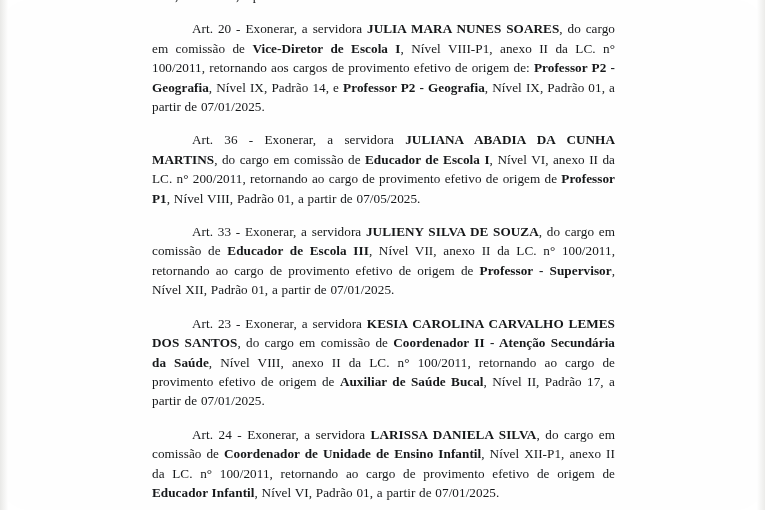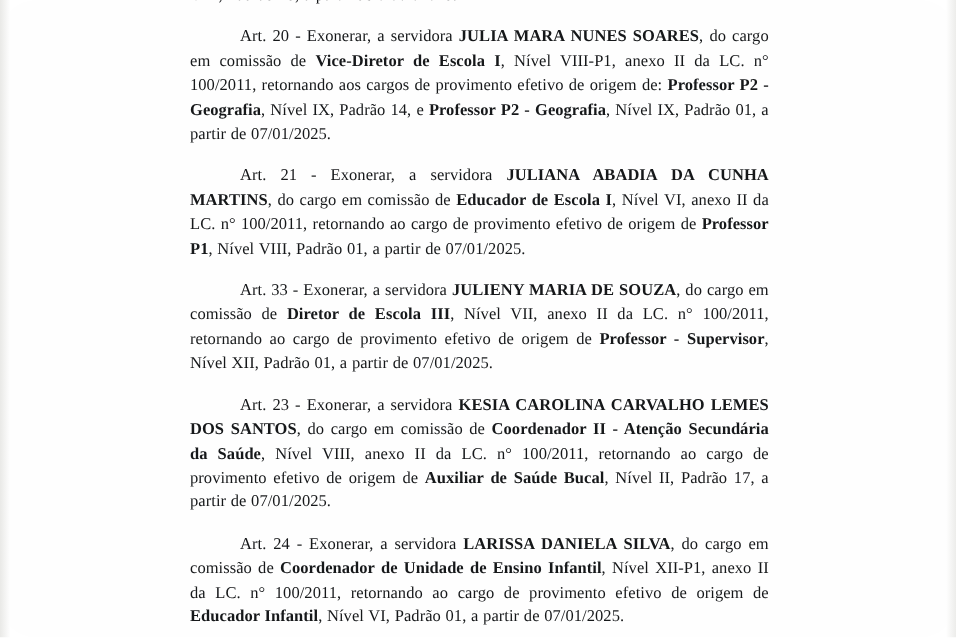--- a/index.html
+++ b/index.html
@@ -59,18 +59,18 @@
 </style>
 </head>
 <body>
 
 <div id="page">
   <div class="edge-left"></div>
   <div class="edge-right"></div>
   <div class="doc-body" id="doc-body">
       <p class="article clipped-top"><span>VIII, Padrão 15, a partir de 07/01/2025.</span></p>
       <p class="article"><span class="indent"></span><span>Art. 20 - Exonerar, a servidora </span><b>JULIA MARA NUNES SOARES</b><span>, do cargo em comissão de </span><b>Vice-Diretor de Escola I</b><span>, Nível VIII-P1, anexo II da LC. n° 100/2011, retornando aos cargos de provimento efetivo de origem de: </span><b>Professor P2 - Geografia</b><span>, Nível IX, Padrão 14, e </span><b>Professor P2 - Geografia</b><span>, Nível IX, Padrão 01, a partir de 07/01/2025.</span></p>
-      <p class="article"><span class="indent"></span><span>Art. 21 - Exonerar, a servidora </span><b>JULIANA ABADIA DA CUNHA MARTINS</b><span>, do cargo em comissão de </span><b>Educador de Escola I</b><span>, Nível VI, anexo II da LC. n° 100/2011, retornando ao cargo de provimento efetivo de origem de </span><b>Professor P1</b><span>, Nível VIII, Padrão 01, a partir de 07/01/2025.</span></p>
-      <p class="article"><span class="indent"></span><span>Art. 33 - Exonerar, a servidora </span><b>JULIENY MARIA DE SOUZA</b><span>, do cargo em comissão de </span><b>Diretor de Escola III</b><span>, Nível VII, anexo II da LC. n° 100/2011, retornando ao cargo de provimento efetivo de origem de </span><b>Professor - Supervisor</b><span>, Nível XII, Padrão 01, a partir de 07/01/2025.</span></p>
+      <p class="article"><span class="indent"></span><span>Art. 36 - Exonerar, a servidora </span><b>JULIANA ABADIA DA CUNHA MARTINS</b><span>, do cargo em comissão de </span><b>Educador de Escola I</b><span>, Nível VI, anexo II da LC. n° 200/2011, retornando ao cargo de provimento efetivo de origem de </span><b>Professor P1</b><span>, Nível VIII, Padrão 01, a partir de 07/05/2025.</span></p>
+      <p class="article"><span class="indent"></span><span>Art. 33 - Exonerar, a servidora </span><b>JULIENY SILVA DE SOUZA</b><span>, do cargo em comissão de </span><b>Educador de Escola III</b><span>, Nível VII, anexo II da LC. n° 100/2011, retornando ao cargo de provimento efetivo de origem de </span><b>Professor - Supervisor</b><span>, Nível XII, Padrão 01, a partir de 07/01/2025.</span></p>
       <p class="article"><span class="indent"></span><span>Art. 23 - Exonerar, a servidora </span><b>KESIA CAROLINA CARVALHO LEMES DOS SANTOS</b><span>, do cargo em comissão de </span><b>Coordenador II - Atenção Secundária da Saúde</b><span>, Nível VIII, anexo II da LC. n° 100/2011, retornando ao cargo de provimento efetivo de origem de </span><b>Auxiliar de Saúde Bucal</b><span>, Nível II, Padrão 17, a partir de 07/01/2025.</span></p>
       <p class="article"><span class="indent"></span><span>Art. 24 - Exonerar, a servidora </span><b>LARISSA DANIELA SILVA</b><span>, do cargo em comissão de </span><b>Coordenador de Unidade de Ensino Infantil</b><span>, Nível XII-P1, anexo II da LC. n° 100/2011, retornando ao cargo de provimento efetivo de origem de </span><b>Educador Infantil</b><span>, Nível VI, Padrão 01, a partir de 07/01/2025.</span></p>
     </div>
 </div>
 
 </body></html>

